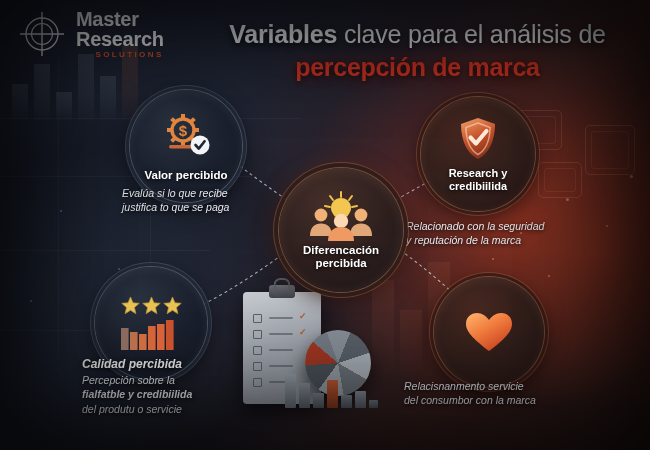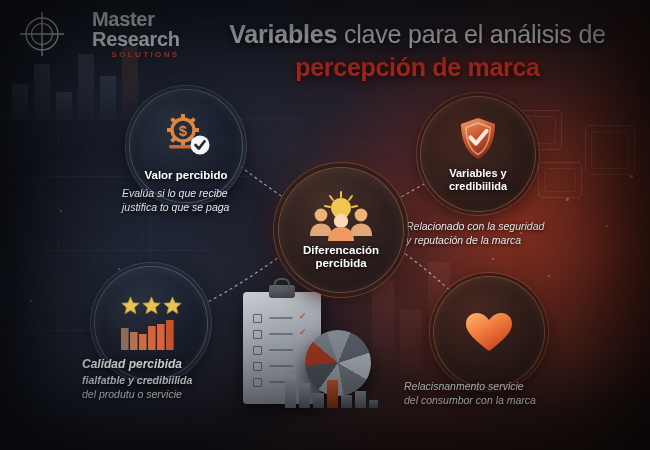--- a/index.html
+++ b/index.html
@@ -21,21 +21,21 @@
   .gridline{position:absolute;height:1px;background:rgba(255,255,255,0.045);}
   .vgrid{position:absolute;width:1px;background:rgba(255,255,255,0.035);}
   .dotspk{position:absolute;border-radius:50%;background:rgba(255,160,110,0.55);}
   .dotspk.cool{background:rgba(170,200,235,0.40);}
   .hexicon{position:absolute;border:1px solid rgba(255,150,110,0.20);border-radius:5px;}
   .hexicon::before{content:"";position:absolute;inset:5px;border:1px solid rgba(255,150,110,0.13);border-radius:3px;}
   .vignette{position:absolute;inset:0;
     box-shadow:inset 0 0 90px 30px rgba(0,0,0,0.70), inset 0 0 160px 60px rgba(0,0,0,0.35);}
 
   
-  .logo-wrap{position:absolute;left:16px;top:8px;display:flex;align-items:center;gap:24px;justify-content:center;}
+  .logo-wrap{position:absolute;left:16px;top:8px;display:flex;align-items:center;gap:8px;justify-content:center;}
   .logo-mark{width:52px;height:52px;flex:none;}
   .logo-text{line-height:1.0;}
   .logo-l1,.logo-l2{color:#f2f4f7;font-weight:bold;font-size:20px;letter-spacing:-0.3px;}
   .logo-l3{color:#d3502f;font-size:8px;letter-spacing:2.4px;text-align:right;margin-top:2px;font-weight:bold;}
 
   .title{position:absolute;left:195px;top:20px;width:445px;text-align:center;}
   .title-l1{font-size:25px;color:#eef1f5;letter-spacing:-0.2px;text-shadow:0 2px 7px rgba(0,0,0,.85);}
   .title-l1 b{font-weight:bold;}
   .title-l2{font-size:25px;font-weight:bold;color:#cf3324;margin-top:4px;letter-spacing:-0.3px;
             text-shadow:0 2px 9px rgba(0,0,0,.85), 0 0 16px rgba(200,50,35,.45);}
@@ -229,21 +229,21 @@
             <stop offset="0%" stop-color="#f0a268"></stop>
                 <stop offset="55%" stop-color="#c6532c"></stop>
             <stop offset="100%" stop-color="#8d3319"></stop>
               </linearGradient>
             </defs>
           <path d="M21,2 L38,8 C38,26 31,38 21,43 C11,38 4,26 4,8 Z" fill="url(#shg)"></path>
           <path d="M21,7 L33,11.5 C33,25 28,34.5 21,38.5 C14,34.5 9,25 9,11.5 Z" fill="none" stroke="rgba(255,225,200,.55)" stroke-width="1.6"></path>
           <path d="M13.5,21.5 L19,27.5 L29.5,15" stroke="#ffe9d8" stroke-width="4.2" fill="none" stroke-linecap="round" stroke-linejoin="round"></path>
         </svg>
       </div>
-      <div class="node-label" style="font-size:11px;margin-top:5px;">Variables y</div>
+      <div class="node-label" style="font-size:11px;margin-top:5px;">Research y</div>
       <div class="node-label" style="font-size:11px;">credibiilida</div>
     </div>
   </div>
   <div class="caption" style="left:406px;top:219px;width:200px;">
     <div>Relacionado con la seguridad</div>
     <div>y reputación de la marca</div>
   </div>
 
   <div class="node warm" style="left:434px;top:277px;width:110px;height:110px;">
     <div class="ring"></div>
@@ -287,20 +287,21 @@
         <rect x="10" y="14" width="7.6" height="18" fill="#b96f4b"></rect>
         <rect x="19" y="16" width="7.6" height="16" fill="#cf6c3f"></rect>
         <rect x="28" y="8" width="7.6" height="24" fill="#d4653a"></rect>
         <rect x="37" y="6" width="7.6" height="26" fill="#d96238"></rect>
         <rect x="46" y="2" width="7.6" height="30" fill="#c8522c"></rect>
       </svg>
     </div>
   </div>
   <div class="caption" style="left:82px;top:356px;width:195px;">
     <b>Calidad percibida</b>
+    <div>Percepción sobre la</div>
     <div style="font-weight:bold;">fialfatble y credibiilida</div>
     <div>del produtu o servicie</div>
   </div>
 
   <div class="node center" style="left:279px;top:168px;width:124px;height:124px;">
     <div class="ring"></div>
     <div class="node-inner">
       <div class="node-icon">
         <svg width="66" height="50" viewBox="0 0 66 50">
           <g stroke="#f0c24a" stroke-width="2" stroke-linecap="round">

